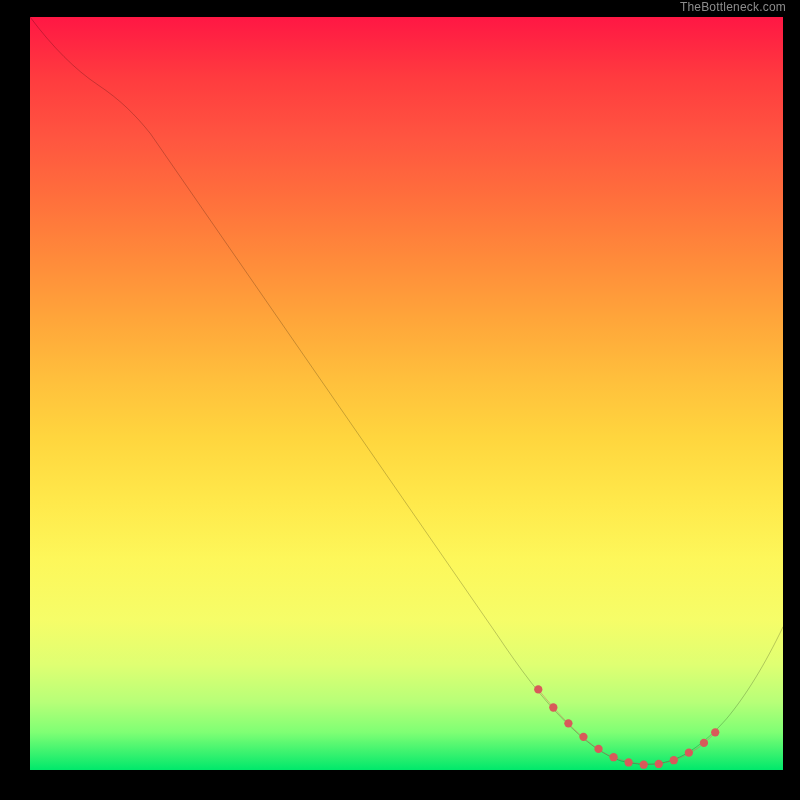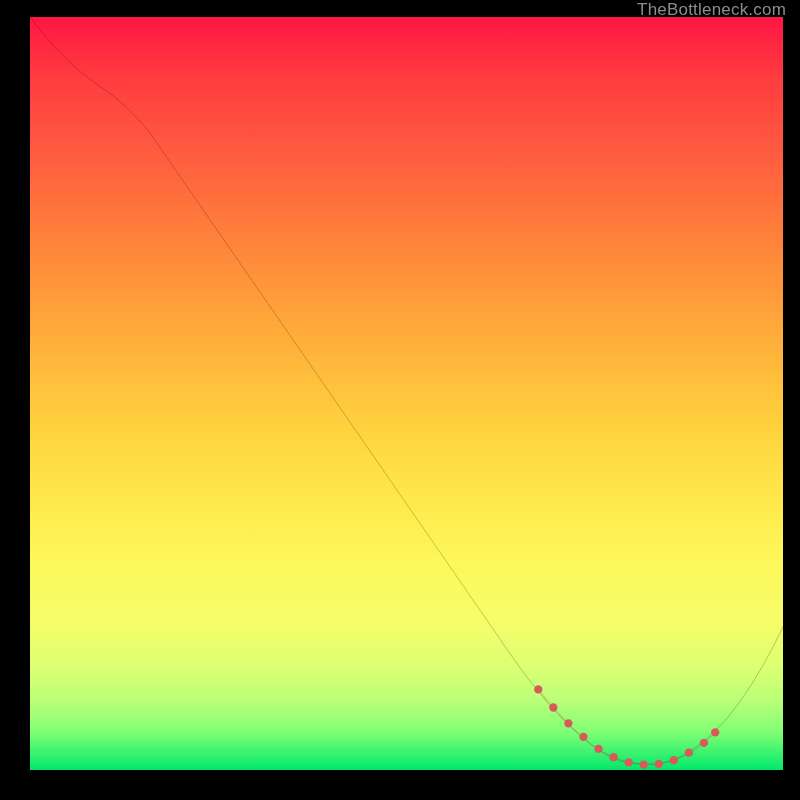--- a/index.html
+++ b/index.html
@@ -44,21 +44,21 @@
     position: absolute;
     inset: 0;
     width: 100%;
     height: 100%;
   }
   .watermark {
     position: absolute;
     top: 0px;
     right: 14px;
     font-family: Arial, Helvetica, sans-serif;
-    font-size: 17px;
+    font-size: 12px;
     color: #8c8c8c;
     letter-spacing: 0.2px;
   }
 </style>
 </head>
 <body>
 
 <div class="chart-container">
   <div class="gradient-bg"></div>
   <svg class="curve-svg" viewBox="0 0 100 100" preserveAspectRatio="none">

